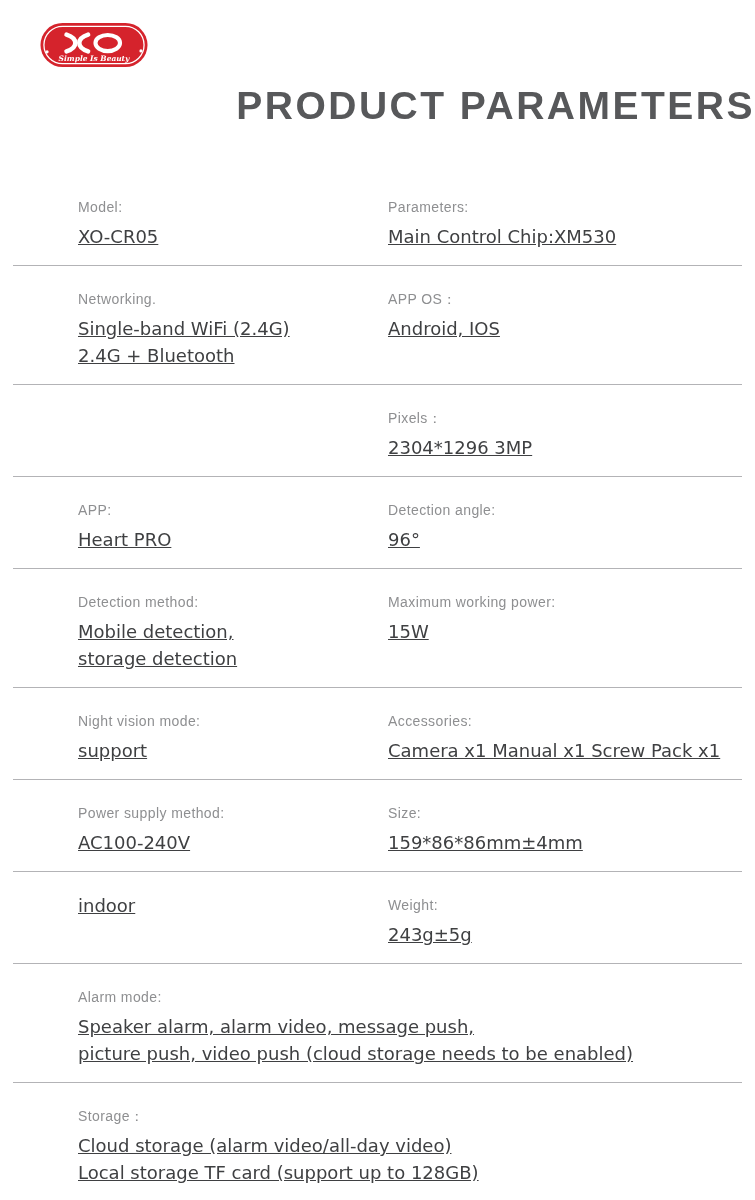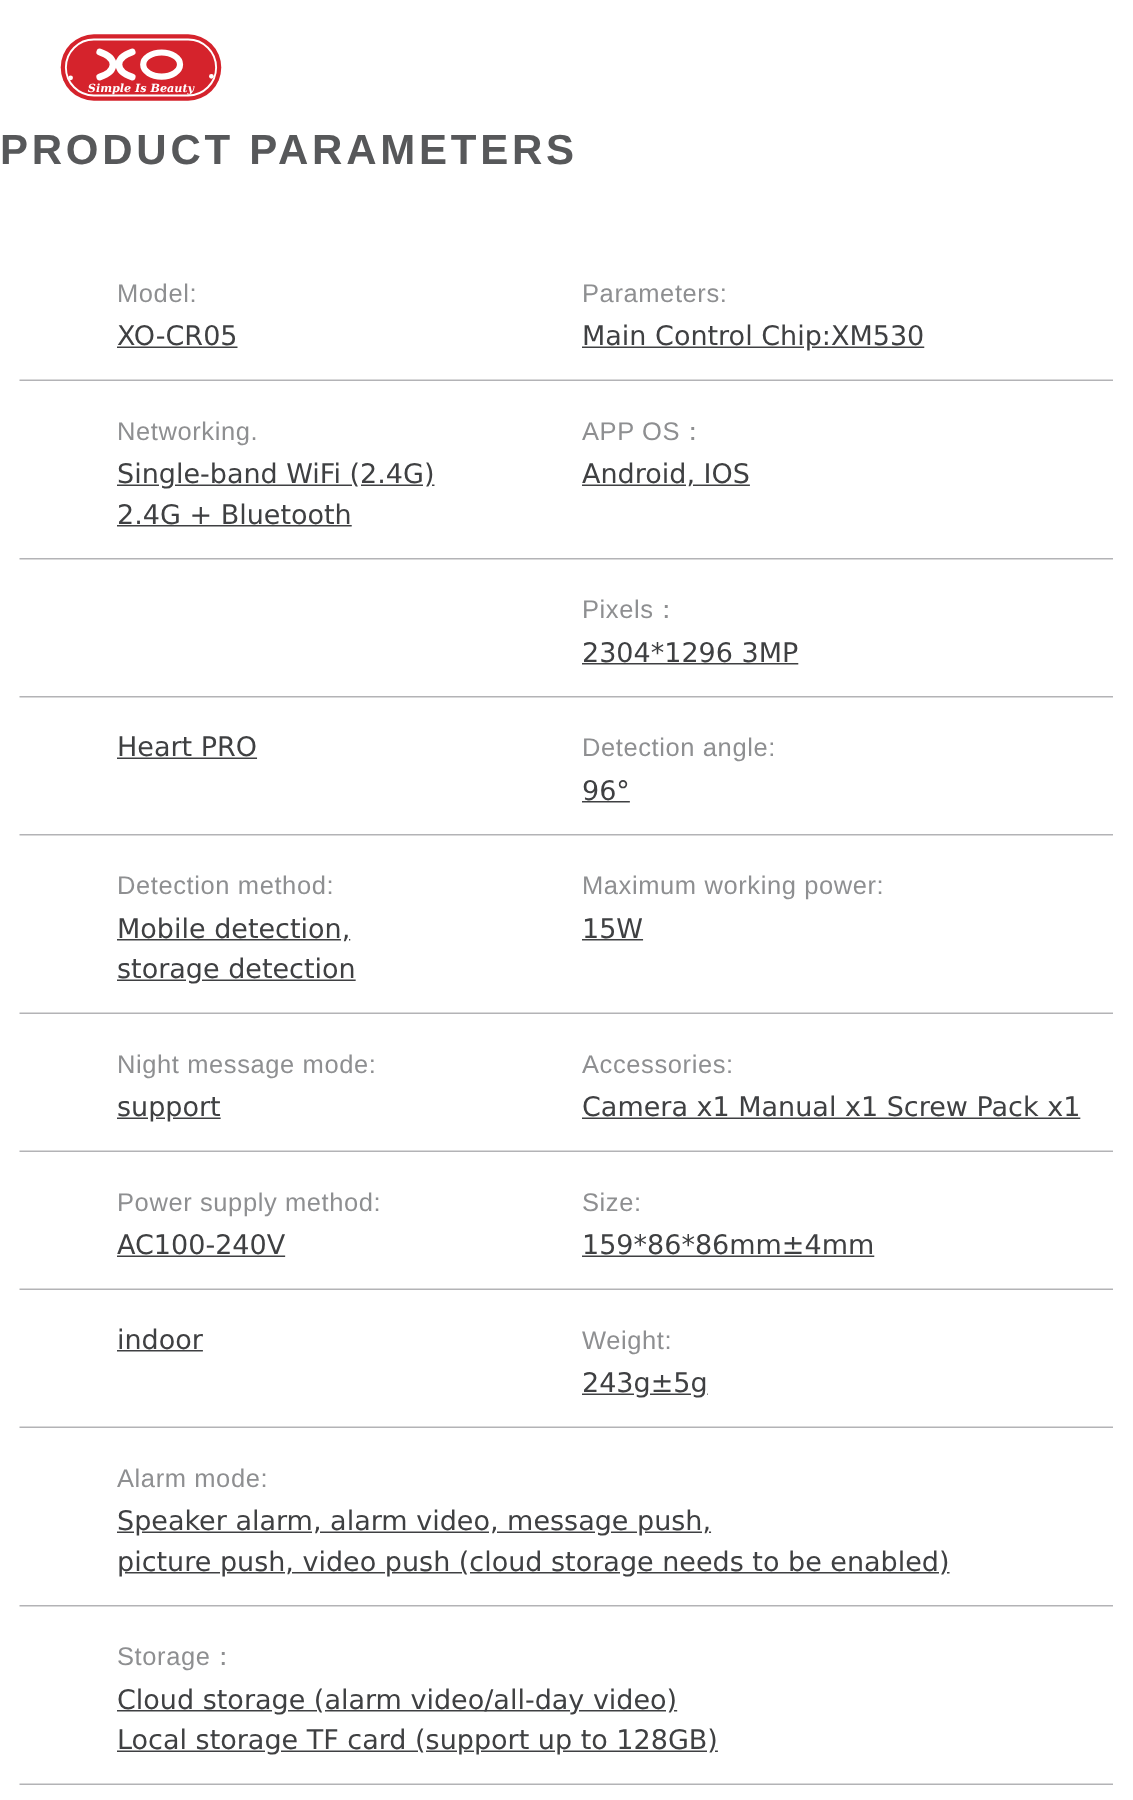--- a/index.html
+++ b/index.html
@@ -11,37 +11,37 @@
     --page-bg:#ffffff;
   }
   *{margin:0;padding:0;box-sizing:border-box;}
   html,body{background:var(--page-bg);}
   body{
     width:755px;height:1200px;position:relative;overflow:hidden;
     font-family:"Liberation Sans", sans-serif;
   }
   .logo{position:absolute;left:40px;top:22px;width:108px;height:46px;}
   .page-title{
-    margin-top:84px;text-align:left;
-    font-size:28px;font-weight:bold;letter-spacing:2.5px;
+    margin-top:84px;text-align:right;
+    font-size:39px;font-weight:bold;letter-spacing:2.5px;
     color:var(--title-gray);
     font-family:"Liberation Sans", sans-serif;
   }
   .spec-table{margin:46px 13px 0 13px;}
   .row{
     display:flex;flex-direction:row;
     padding:20px 0 15px 65px;
     border-bottom:1px solid var(--divider);
   }
   .cell{display:block;}
   .cell.left{width:310px;flex-shrink:0;padding-right:10px;}
   .cell.right{flex:1;}
   .cell.full{width:100%;}
   .spec-label{
-    font-size:17px;line-height:27px;letter-spacing:0.4px;
+    font-size:14px;line-height:27px;letter-spacing:0.4px;
     color:var(--label-gray);margin-bottom:2px;
     font-family:"Liberation Sans", sans-serif;
   }
   .spec-value{
     font-size:18px;line-height:27px;letter-spacing:0px;
     color:var(--value-gray);
     font-family:"DejaVu Sans", sans-serif;
     text-decoration:underline;
   }
   .logo-tagline{
@@ -96,20 +96,21 @@
     <div class="cell left">
     </div>
     <div class="cell right">
       <div class="spec-label">Pixels：</div>
       <div class="spec-value">2304*1296 3MP</div>
     </div>
   </div>
 
   <div class="row">
     <div class="cell left">
+      <div class="spec-label">APP:</div>
       <div class="spec-value">Heart PRO</div>
     </div>
     <div class="cell right">
       <div class="spec-label">Detection angle:</div>
       <div class="spec-value">96°</div>
     </div>
   </div>
 
   <div class="row">
     <div class="cell left">
@@ -118,21 +119,21 @@
       <div class="spec-value">storage detection</div>
     </div>
     <div class="cell right">
       <div class="spec-label">Maximum working power:</div>
       <div class="spec-value">15W</div>
     </div>
   </div>
 
   <div class="row">
     <div class="cell left">
-      <div class="spec-label">Night message mode:</div>
+      <div class="spec-label">Night vision mode:</div>
       <div class="spec-value">support</div>
     </div>
     <div class="cell right">
       <div class="spec-label">Accessories:</div>
       <div class="spec-value">Camera x1 Manual x1 Screw Pack x1</div>
     </div>
   </div>
 
   <div class="row">
     <div class="cell left">

